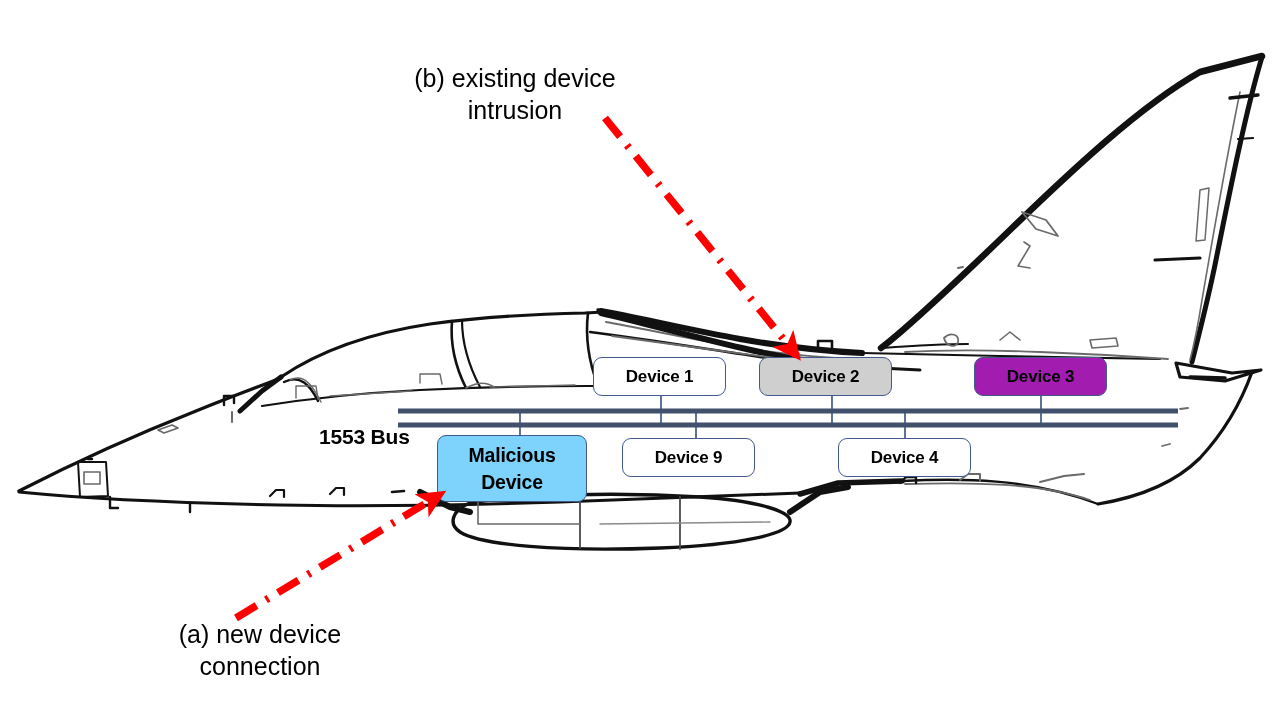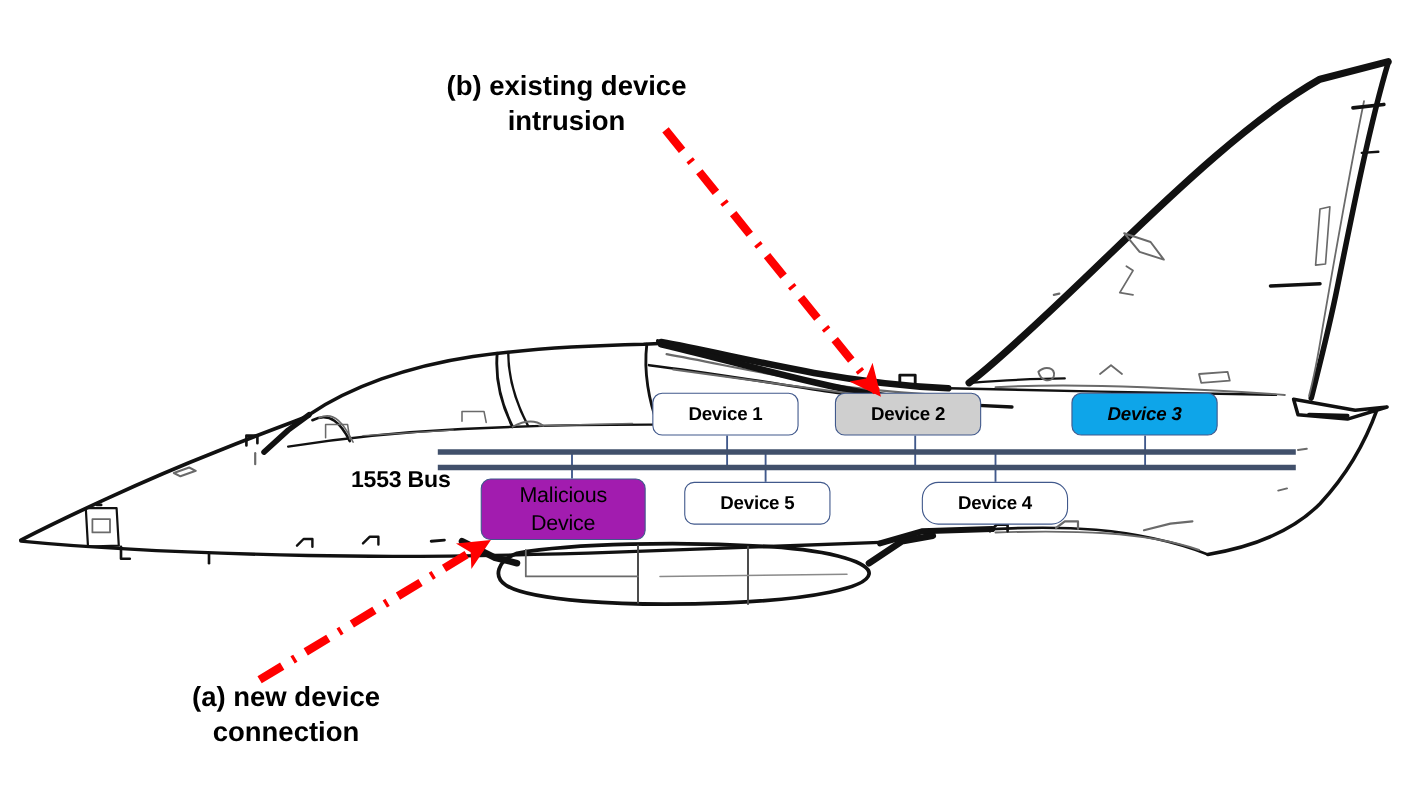--- a/index.html
+++ b/index.html
@@ -53,21 +53,21 @@
     font-weight: normal;
     font-size: 19.5px;
     flex-direction: column;
     line-height: 1.35;
   }
 
   .annot {
     position: absolute;
     z-index: 5;
     color: #000000;
-    font-weight: bold;
+    font-weight: normal;
     font-size: 25px;
     line-height: 1.28;
     text-align: center;
     white-space: pre-line;
   }
 
   .bus-label {
     position: absolute;
     z-index: 3;
     color: #000000;
@@ -224,31 +224,31 @@
 
   <div class="bus-label" id="bus-label" style="left: 298px; top: 425px;">1553 Bus</div>
 
   <div id="callout-host">
       <div class="callout" style="left: 593px; top: 357px; width: 133px; height: 39px; border-color: rgb(65, 89, 140); background: rgb(255, 255, 255);">
         <span>Device 1</span>
       </div>
       <div class="callout shaded" style="left: 759px; top: 357px; width: 133px; height: 39px; border-color: rgb(65, 89, 140); background: rgb(207, 207, 207);">
         <span>Device 2</span>
       </div>
-      <div class="callout" style="left: 974px; top: 357px; width: 133px; height: 39px; border-color: rgb(65, 89, 140); background: #0ea5e9; font-style: italic;">
+      <div class="callout" style="left: 974px; top: 357px; width: 133px; height: 39px; border-color: rgb(65, 89, 140); background: #a21caf;">
         <span>Device 3</span>
       </div>
-      <div class="callout shaded two-line" style="left: 437px; top: 435px; width: 150px; height: 56px; border-color: rgb(65, 89, 140); background: #a21caf;">
+      <div class="callout shaded two-line" style="left: 437px; top: 435px; width: 150px; height: 67px; border-color: rgb(65, 89, 140); background: #7dd3fc; font-weight: bold;">
         <span>Malicious</span>
         <span>Device</span>
       </div>
       <div class="callout" style="left: 622px; top: 438px; width: 133px; height: 39px; border-color: rgb(65, 89, 140); background: rgb(255, 255, 255);">
-        <span>Device 5</span>
-      </div>
-      <div class="callout" style="left: 838px; top: 438px; width: 133px; height: 39px; border-color: rgb(65, 89, 140); background: rgb(255, 255, 255); border-radius: 15px;">
+        <span>Device 9</span>
+      </div>
+      <div class="callout" style="left: 838px; top: 438px; width: 133px; height: 39px; border-color: rgb(65, 89, 140); background: rgb(255, 255, 255);">
         <span>Device 4</span>
       </div>
     </div>
 
   <svg id="arrow-svg" viewBox="0 0 1280 720">
     <defs>
       <marker id="redhead" viewBox="0 0 10 10" refX="7.4" refY="5" markerWidth="4.1" markerHeight="4.1" orient="auto-start-reverse">
         <path d="M 0 0.6 L 9.4 5 L 0 9.4 L 2.4 5 Z" fill="#FF0000"></path>
       </marker>
     </defs>

